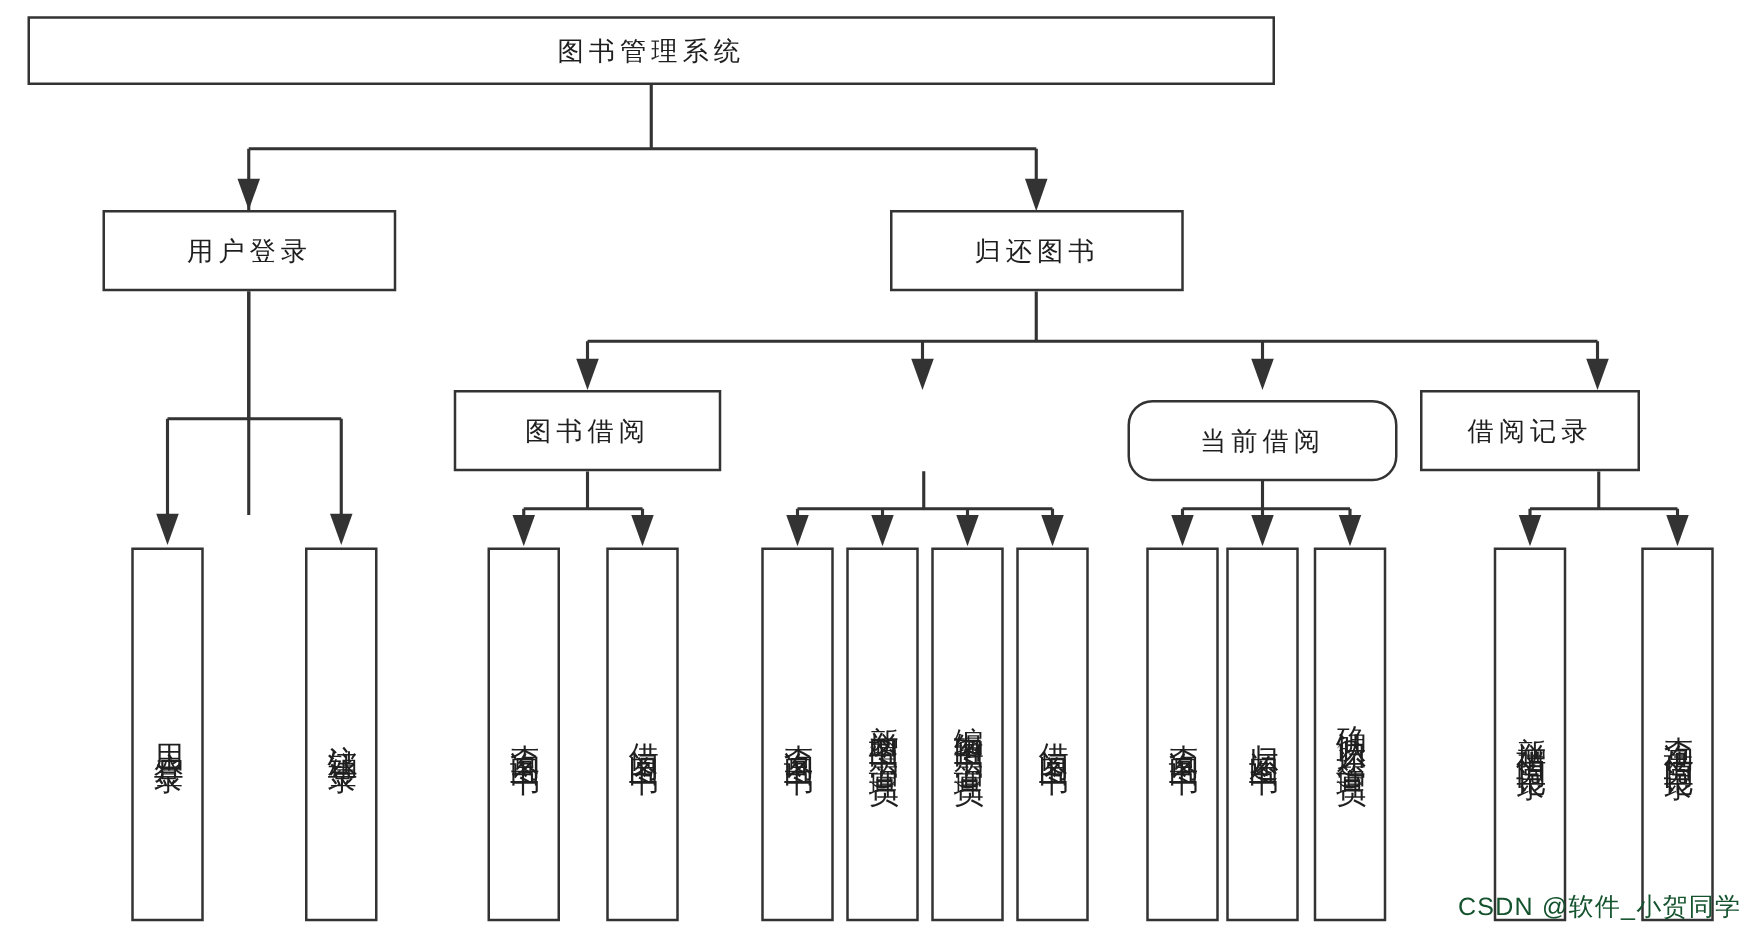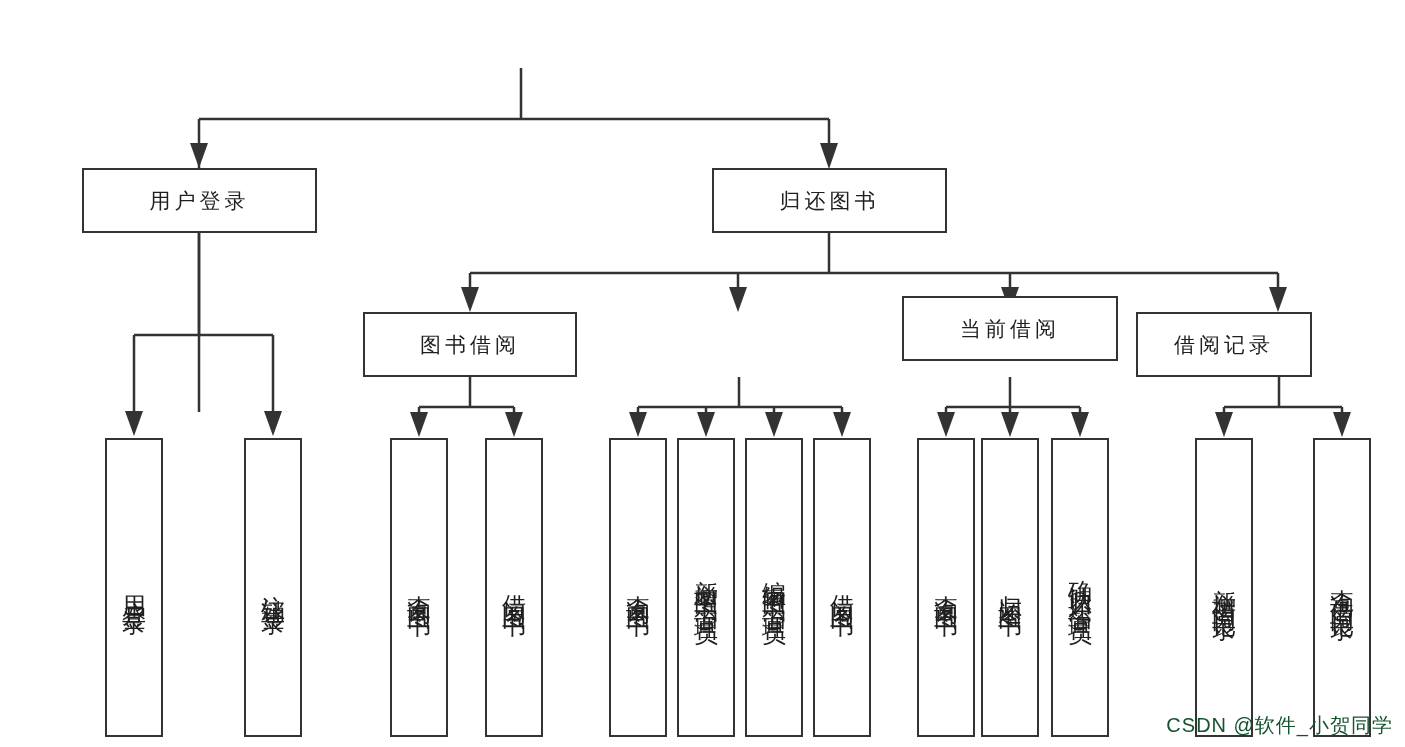--- a/index.html
+++ b/index.html
@@ -102,26 +102,27 @@
       <polygon points="765,412 783,412 774,437"></polygon>
       <polygon points="833,412 851,412 842,437"></polygon>
       <polygon points="937,412 955,412 946,437"></polygon>
       <polygon points="1001,412 1019,412 1010,437"></polygon>
       <polygon points="1071,412 1089,412 1080,437"></polygon>
       <polygon points="1215,412 1233,412 1224,437"></polygon>
       <polygon points="1333,412 1351,412 1342,437"></polygon>
     </g>
   </svg>
 
+  <div class="hbox" style="left:22px; top:13px; width:998px; height:55px;">图书管理系统</div>
 
   <div class="hbox" style="left:82px; top:168px; width:235px; height:65px;">用户登录</div>
   <div class="hbox" style="left:712px; top:168px; width:235px; height:65px;">归还图书</div>
 
   <div class="hbox" style="left:363px; top:312px; width:214px; height:65px;">图书借阅</div>
-  <div class="hbox" style="left:902px; top:296px; width:216px; height:65px;">当前借阅</div>
+  <div class="hbox" style="left:902px; top:320px; width:216px; height:65px;border-radius:20px;">当前借阅</div>
   <div class="hbox" style="left:1136px; top:312px; width:176px; height:65px;">借阅记录</div>
 
   <div class="vbox" style="left:105px;">
     <span>用户登录</span>
     </div>
   <div class="vbox" style="left:244px;">
     <span>注销登录</span>
     </div>
 
   <div class="vbox" style="left:390px;">

